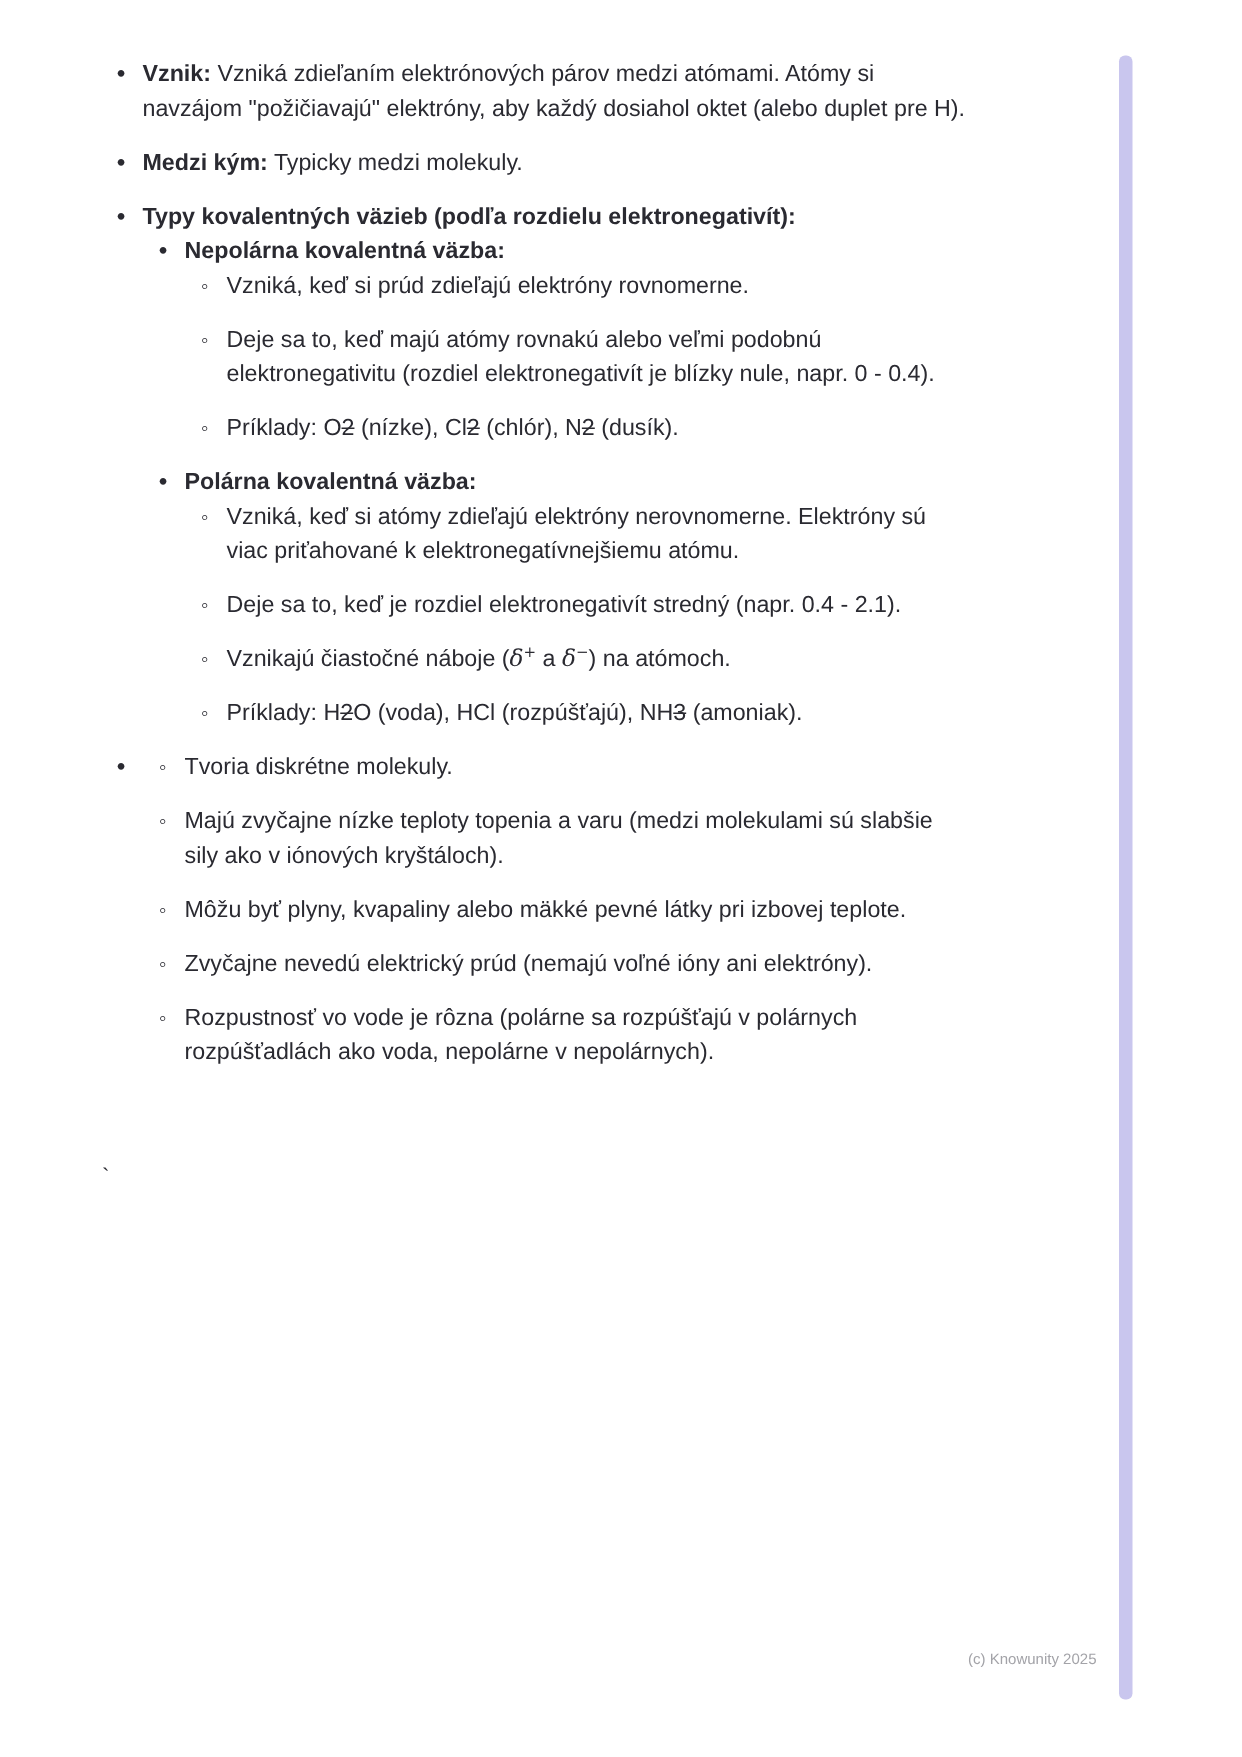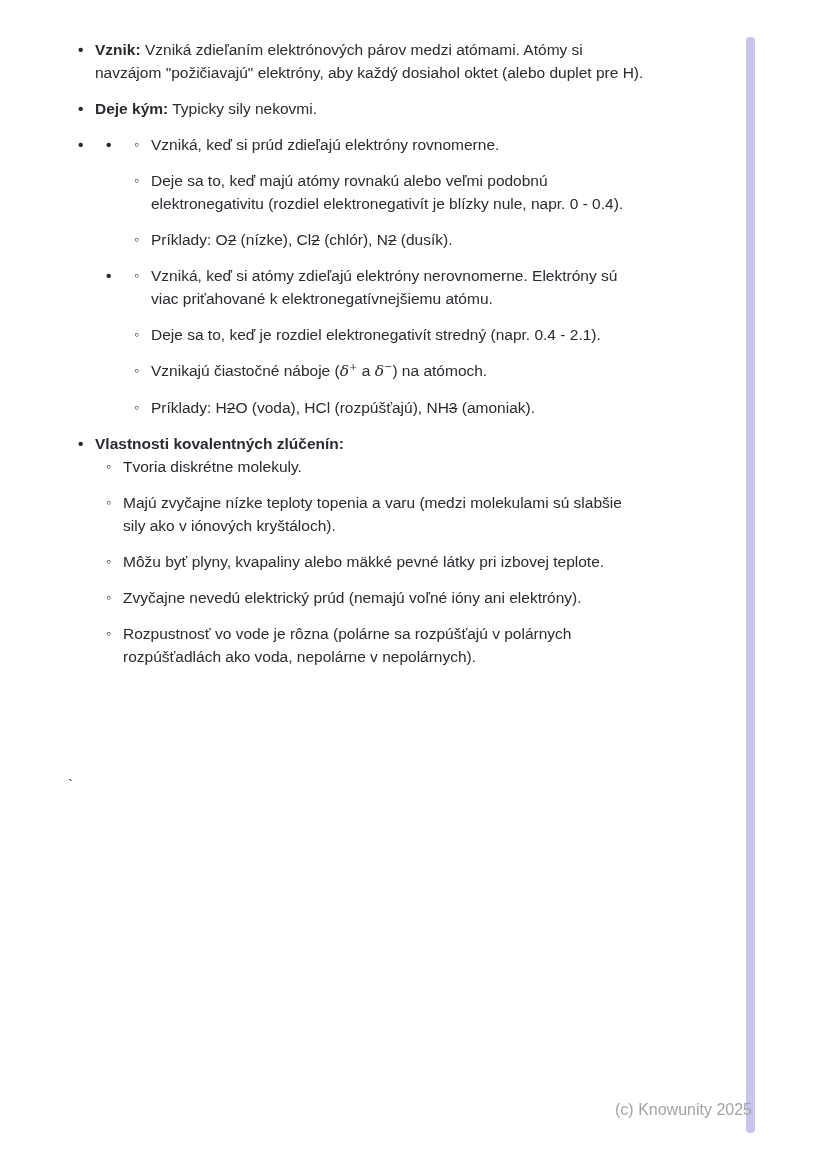--- a/index.html
+++ b/index.html
@@ -79,48 +79,50 @@
     left: 746px;
     top: 37px;
     width: 9px;
     height: 1096px;
     background: #c9c6ee;
     border-radius: 4px;
   }
   .footer {
     position: absolute;
     top: 1101px;
-    right: 76px;
-    font-size: 16px;
+    right: 97px;
+    font-size: 10px;
     color: #a3a3a8;
   }
 </style>
 </head>
 <body style="color: rgb(42, 42, 49);">
 
 <div class="content" id="doc-content">
     <div class="li">
       <span class="marker disc">•</span>
       <div class="body">
         <div class="text"><span class="bold">Vznik:</span><span> Vzniká zdieľaním elektrónových párov medzi atómami. Atómy si navzájom "požičiavajú" elektróny, aby každý dosiahol oktet (alebo duplet pre H).</span></div>
       </div>
     </div>
     <div class="li">
       <span class="marker disc">•</span>
       <div class="body">
-        <div class="text"><span class="bold">Deje kým:</span><span> Typicky sily nekovmi.</span></div>
-      </div>
-    </div>
-    <div class="li">
-      <span class="marker disc">•</span>
-      <div class="body">
+        <div class="text"><span class="bold">Medzi kým:</span><span> Typicky medzi molekuly.</span></div>
+      </div>
+    </div>
+    <div class="li">
+      <span class="marker disc">•</span>
+      <div class="body">
+        <div class="text"><span class="bold">Typy kovalentných väzieb (podľa rozdielu elektronegativít):</span></div>
         <div class="sublist">
           <div class="li">
             <span class="marker disc">•</span>
             <div class="body">
+              <div class="text"><span class="bold">Nepolárna kovalentná väzba:</span></div>
               <div class="sublist">
                 <div class="li">
                   <span class="marker circle">◦</span>
                   <div class="body">
                     <div class="text"><span>Vzniká, keď si prúd zdieľajú elektróny rovnomerne.</span></div>
                   </div>
                 </div>
                 <div class="li">
                   <span class="marker circle">◦</span>
                   <div class="body">
@@ -132,20 +134,21 @@
                   <div class="body">
                     <div class="text"><span>Príklady: O</span><span class="strike">2</span><span> (nízke), Cl</span><span class="strike">2</span><span> (chlór), N</span><span class="strike">2</span><span> (dusík).</span></div>
                   </div>
                 </div>
               </div>
             </div>
           </div>
           <div class="li">
             <span class="marker disc">•</span>
             <div class="body">
+              <div class="text"><span class="bold">Polárna kovalentná väzba:</span></div>
               <div class="sublist">
                 <div class="li">
                   <span class="marker circle">◦</span>
                   <div class="body">
                     <div class="text"><span>Vzniká, keď si atómy zdieľajú elektróny nerovnomerne. Elektróny sú viac priťahované k elektronegatívnejšiemu atómu.</span></div>
                   </div>
                 </div>
                 <div class="li">
                   <span class="marker circle">◦</span>
                   <div class="body">
@@ -166,21 +169,20 @@
                 </div>
               </div>
             </div>
           </div>
         </div>
       </div>
     </div>
     <div class="li">
       <span class="marker disc">•</span>
       <div class="body">
-        <div class="text"><span class="bold">Vlastnosti kovalentných zlúčenín:</span></div>
         <div class="sublist">
           <div class="li">
             <span class="marker circle">◦</span>
             <div class="body">
               <div class="text"><span>Tvoria diskrétne molekuly.</span></div>
             </div>
           </div>
           <div class="li">
             <span class="marker circle">◦</span>
             <div class="body">

